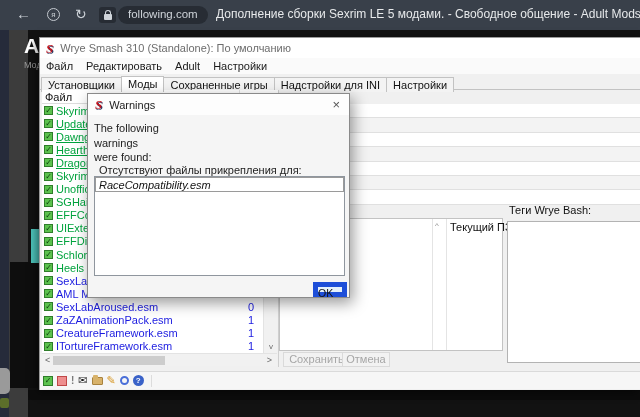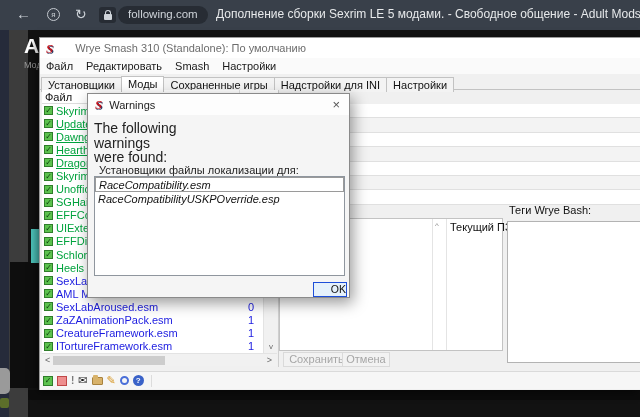--- a/index.html
+++ b/index.html
@@ -37,21 +37,21 @@
   .clip{width:7px;height:12px;border:2px solid #d9d9d9;border-radius:4px/6px;transform:rotate(40deg);margin-left:14px;}
   .attach-text{margin-left:10px;color:#f0f0f0;font-size:11px;white-space:nowrap;}
   .attach-text .lnk{text-decoration:underline;}
 
   
   .appwin{position:absolute;left:39px;top:37px;width:601px;height:353px;background:#f0f0f0;
           border-left:1px solid #9a9a9a;border-top:1px solid #9a9a9a;box-shadow:-2px 2px 8px rgba(0,0,0,.5);}
   .titlebar{position:absolute;left:0;top:0;width:100%;height:20px;background:#ffffff;display:flex;align-items:center;}
   .wrye-icon{display:inline-block;margin-left:6px;color:#c3121b;font-family:"Liberation Serif","DejaVu Serif",serif;
              font-weight:bold;font-style:italic;font-size:13px;line-height:13px;text-shadow:1px 1px 0 #2a3d66;}
-  .win-title{margin-left:22px;color:#6d6d6d;font-size:11px;}
+  .win-title{margin-left:7px;color:#6d6d6d;font-size:11px;}
   .menubar{position:absolute;left:0;top:20px;width:100%;height:16px;background:#fafafa;display:flex;align-items:center;gap:13px;padding-left:6px;}
   .menu-item{font-size:11px;color:#1a1a1a;}
   .tabbar{position:absolute;left:0;top:36px;width:100%;height:16px;background:#f0f0f0;border-bottom:1px solid #c2c2c2;padding-left:1px;}
   .tab{display:inline-block;height:15px;padding:1px 6px 0;font-size:11px;color:#111;background:#f3f3f3;
        border:1px solid #c2c2c2;border-bottom:none;margin-right:-1px;vertical-align:bottom;}
   .tab.active{background:#fff;height:16px;position:relative;z-index:2;}
 
   
   .list-header{position:absolute;left:2px;top:52px;width:236px;height:14px;background:#fff;border-bottom:1px solid #dcdcdc;font-size:11px;color:#111;}
   .lh-file{position:absolute;left:3px;top:1px;}
@@ -108,27 +108,27 @@
   .help-icon{width:11px;height:11px;background:#3a62c8;border-radius:50%;color:#fff;font-size:8px;font-weight:bold;text-align:center;line-height:11px;}
   .sb-sep{width:1px;height:12px;background:#dcdcdc;margin-left:3px;}
 
   
   .dialog{position:absolute;left:87px;top:93px;width:263px;height:205px;background:#f5f5f5;border:1px solid #8a8a8a;
           box-shadow:3px 5px 14px rgba(0,0,0,.4);z-index:10;}
   .dlg-title{position:absolute;left:0;top:0;width:100%;height:21px;background:#fdfdfd;display:flex;align-items:center;}
   .dlg-title .wrye-icon{margin-left:7px;}
   .dlg-name{margin-left:7px;font-size:11px;color:#222;}
   .dlg-close{position:absolute;right:9px;top:3px;font-size:13px;color:#555;}
-  .dlg-lines{position:absolute;left:6px;top:27px;font-size:14px;color:#222;line-height:14.5px;}
+  .dlg-lines{position:absolute;left:6px;top:27px;font-size:11px;color:#222;line-height:14.5px;}
   .dlg-label{position:absolute;left:11px;top:70px;font-size:11px;color:#222;}
   .dlg-list{position:absolute;left:6px;top:82px;width:251px;height:100px;background:#fff;border:1px solid #8f969e;}
   .dlg-item{height:15px;font-size:11px;color:#111;padding:1px 3px;white-space:nowrap;font-style:italic;}
   .dlg-item.focused{border:1px solid #9a9a9a;}
-  .dlg-ok{position:absolute;left:225px;top:188px;width:34px;height:15px;background:#e5f1fb;border:1px solid #1d4ed8;
-          font-size:10.5px;color:#111;text-align:right;line-height:13px;}
+  .dlg-ok{position:absolute;left:225px;top:188px;width:34px;height:15px;background:#e5f1fb;border:5px solid #1d4ed8;
+          font-size:10.5px;color:#111;text-align:left;line-height:13px;}
 </style>
 </head>
 <body>
 
 <div class="screen">
 
   <div class="browser-bar">
     <span class="b-back">←</span>
     <span class="b-ext">я</span>
     <span class="b-refresh">↻</span>
@@ -152,21 +152,21 @@
   <div class="pg-bottom-black"></div>
 
   <div class="appwin">
     <div class="titlebar">
       <span class="wrye-icon">S</span>
       <span class="win-title">Wrye Smash 310 (Standalone): По умолчанию</span>
     </div>
     <div class="menubar" id="menubar">
         <span class="menu-item">Файл</span>
         <span class="menu-item">Редактировать</span>
-        <span class="menu-item">Smash</span>
+        <span class="menu-item">Adult</span>
         <span class="menu-item">Настройки</span>
       </div>
     <div class="tabbar" id="tabbar"><span class="tab">Установщики</span><span class="tab active">Моды</span><span class="tab">Сохраненные игры</span><span class="tab">Надстройки для INI</span><span class="tab">Настройки</span></div>
 
     <div class="list-header">
       <span class="lh-file">Файл</span>
       <span class="lh-caret1">^</span>
       <span class="lh-div"></span>
       <span class="lh-pkg">Пакет</span>
       <span class="lh-caret2">^</span>
@@ -316,22 +316,21 @@
     <div class="dlg-title">
       <span class="wrye-icon">S</span>
       <span class="dlg-name">Warnings</span>
       <span class="dlg-close">×</span>
     </div>
     <div class="dlg-lines" id="dlglines">
         <div class="dlg-line">The following</div>
         <div class="dlg-line">warnings</div>
         <div class="dlg-line">were found:</div>
       </div>
-    <div class="dlg-label">Установщики файлы локализации для:</div>
+    <div class="dlg-label">Отсутствуют файлы прикрепления для:</div>
     <div class="dlg-list" id="dlglist">
         <div class="dlg-item focused">RaceCompatibility.esm</div>
-        <div class="dlg-item">RaceCompatibilityUSKPOverride.esp</div>
       </div>
     <div class="dlg-ok">OK</div>
   </div>
 
 
 </div>
 
 </body></html>

